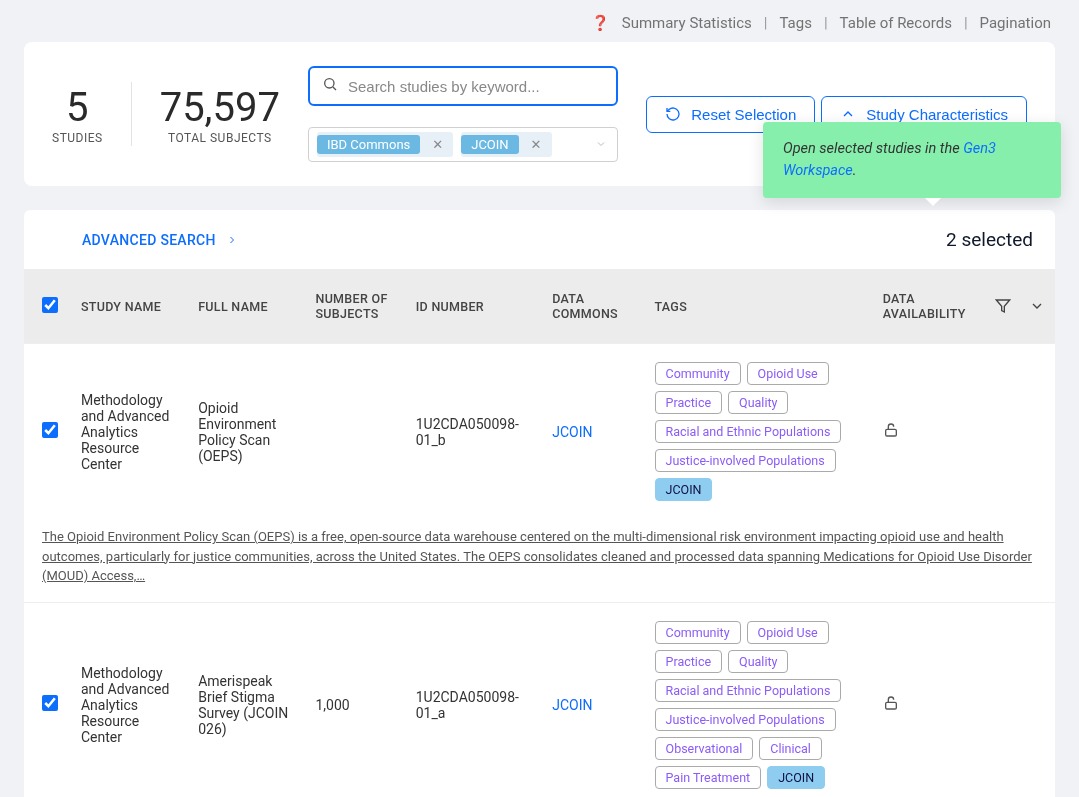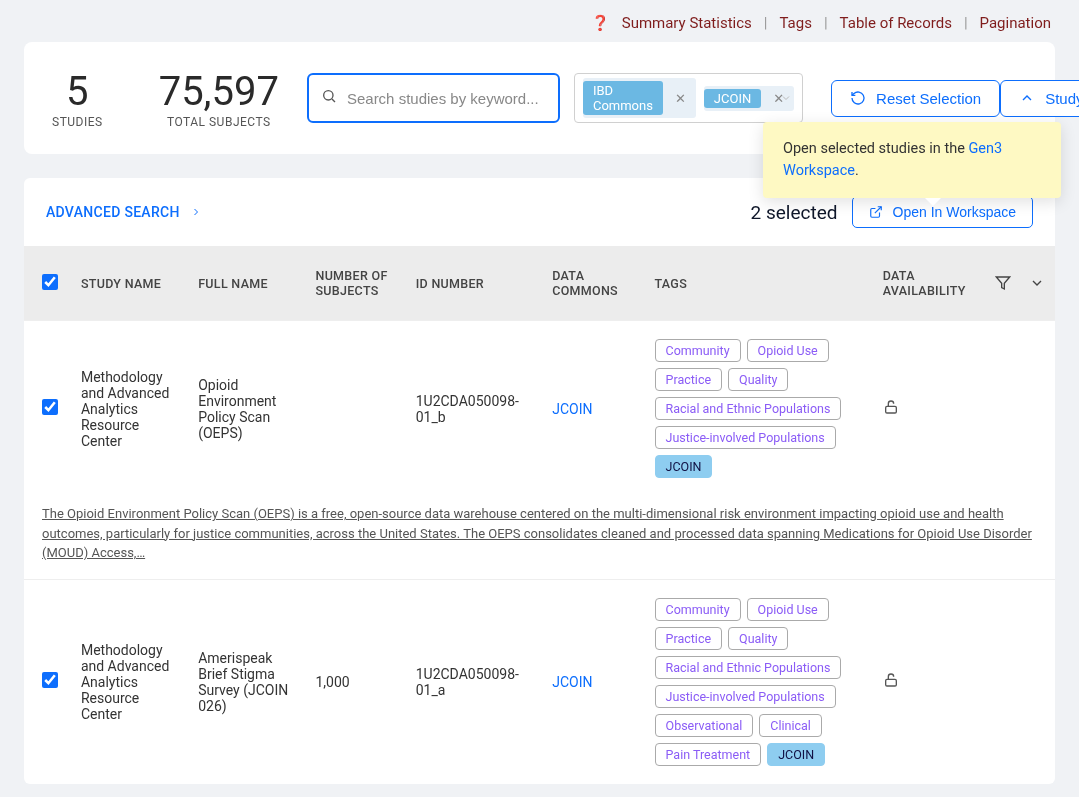--- a/index.html
+++ b/index.html
@@ -1,51 +1,51 @@
 <!DOCTYPE html>
 <html><head>
 <meta charset="utf-8">
 <style>
 * { box-sizing: border-box; margin: 0; padding: 0; }
 body { font-family: -apple-system, BlinkMacSystemFont, "Segoe UI", Roboto, sans-serif; background: #f0f2f5; color: #333; width: 1079px; }
 a { text-decoration: none; }
 
 .top-nav { display: flex; justify-content: flex-end; align-items: center; gap: 12px; padding: 14px 28px 10px; font-size: 15px; }
-.top-nav a { color: #7f1d1d; }
+.top-nav a { color: #737373; }
 .top-nav .sep { color: #999; }
 .top-nav .help-icon { color: #000; font-size: 15px; }
 
 .summary-card { background: #fff; border-radius: 8px; margin: 0 24px; padding: 24px 28px; display: flex; align-items: center; gap: 28px; }
 .stat-block { text-align: center; }
 .stat-block .val { font-size: 40px; font-weight: 400; color: #2a2a2a; }
 .stat-block .lbl { font-size: 12px; letter-spacing: 0.5px; color: #555; margin-top: 0; }
 .stat-divider { width: 1px; height: 64px; background: #e3e3e3; }
 
-.search-col { flex: 1; display: flex; gap: 14px; }
+.search-col { flex: 1; display: flex; flex-direction: column; gap: 21px; }
 .search-input-wrap { display: flex; align-items: center; border: 2px solid #0d6efd; border-radius: 6px; padding: 8px 12px; gap: 10px; }
 .search-input-wrap input { border: none; outline: none; flex: 1; font-size: 15px; color: #333; }
 .search-input-wrap input::placeholder { color: #888; }
 .search-icon { color: #555; }
 
 .tag-select { display: flex; align-items: center; gap: 8px; border: 1px solid #d0d0d0; border-radius: 4px; padding: 4px 8px; min-height: 30px; position: relative; }
 .tag-chip { display: inline-flex; align-items: center; gap: 8px; background: #e8f0f7; border-radius: 3px; padding: 3px 6px 3px 0; font-size: 13px; }
 .tag-chip .tag-label { background: #6bb8e3; color: #fff; padding: 2px 10px; border-radius: 3px; font-size: 13px; }
 .tag-chip .tag-close { color: #888; cursor: pointer; padding: 0 4px; }
 .tag-select .chev { position: absolute; right: 10px; color: #bbb; }
 
-.action-col { display: flex; gap: 0; }
+.action-col { display: flex; gap: 6px; }
 .btn { display: inline-flex; align-items: center; gap: 10px; border: 1px solid #0d6efd; background: #fff; color: #0d6efd; padding: 9px 18px; border-radius: 6px; font-size: 15px; cursor: pointer; white-space: nowrap; }
 .btn svg { width: 16px; height: 16px; }
 
-.popover { position: absolute; right: 18px; top: 122px; background: #fef9c3; border-radius: 4px; box-shadow: 0 4px 16px rgba(0,0,0,0.12); padding: 16px 20px; width: 298px; font-size: 14.5px; line-height: 1.5; color: #333; z-index: 10; }
+.popover { position: absolute; right: 18px; top: 122px; background: #86efac; border-radius: 4px; box-shadow: 0 4px 16px rgba(0,0,0,0.12); padding: 16px 20px; width: 298px; font-size: 14.5px; line-height: 1.5; color: #333; z-index: 10; font-style: italic; }
 .popover a { color: #0d6efd; }
 .popover::after { content: ''; position: absolute; bottom: -8px; right: 120px; width: 0; height: 0; border-left: 8px solid transparent; border-right: 8px solid transparent; border-top: 8px solid #fff; }
 
 .table-card { background: #fff; border-radius: 6px; margin: 24px; overflow: hidden; position: relative; }
-.table-toolbar { display: flex; justify-content: space-between; align-items: center; padding: 18px 22px; }
+.table-toolbar { display: flex; justify-content: space-between; align-items: center; padding: 18px 22px; margin-left: 36px; }
 .adv-search { color: #0d6efd; font-size: 14px; font-weight: 500; letter-spacing: 0.3px; display: flex; align-items: center; gap: 10px; cursor: pointer; }
 .toolbar-right { display: flex; align-items: center; gap: 14px; }
 .sel-count { font-size: 19px; color: #0f172a; }
 .btn-sm { display: inline-flex; align-items: center; gap: 10px; border: 1px solid #0d6efd; background: #fff; color: #0d6efd; padding: 7px 16px; border-radius: 5px; font-size: 14px; cursor: pointer; }
 
 table { width: 100%; border-collapse: collapse; }
 thead { background: #ececec; }
 th { text-align: left; font-size: 12.5px; font-weight: 500; color: #444; padding: 22px 10px; vertical-align: middle; letter-spacing: 0.3px; }
 th:first-child, td:first-child { padding-left: 18px; width: 44px; text-decoration: underline; }
 td { padding: 18px 10px; font-size: 14px; color: #333; vertical-align: middle; border-top: 1px solid #eee; }
@@ -146,28 +146,20 @@
 <div class="table-card">
   <div class="table-toolbar">
     <div class="adv-search">
       <span>ADVANCED SEARCH</span>
       <svg width="12" height="12" viewBox="0 0 24 24" fill="none" stroke="currentColor" stroke-width="2">
           <polyline points="9 18 15 12 9 6"></polyline>
         </svg>
     </div>
     <div class="toolbar-right">
       <span class="sel-count">2 selected</span>
-      <button class="btn-sm">
-        <svg width="14" height="14" viewBox="0 0 24 24" fill="none" stroke="currentColor" stroke-width="2">
-            <path d="M15 3h6v6"></path>
-            <path d="M10 14L21 3"></path>
-            <path d="M18 13v6a2 2 0 0 1-2 2H5a2 2 0 0 1-2-2V8a2 2 0 0 1 2-2h6"></path>
-          </svg>
-        <span>Open In Workspace</span>
-      </button>
     </div>
   </div>
 
   <table>
     <thead>
       <tr>
         <th class="col-check"><input type="checkbox" class="chk" checked="" style=""></th>
         <th class="col-study">STUDY NAME</th>
         <th class="col-full">FULL NAME</th>
         <th class="col-num">NUMBER OF SUBJECTS</th>

